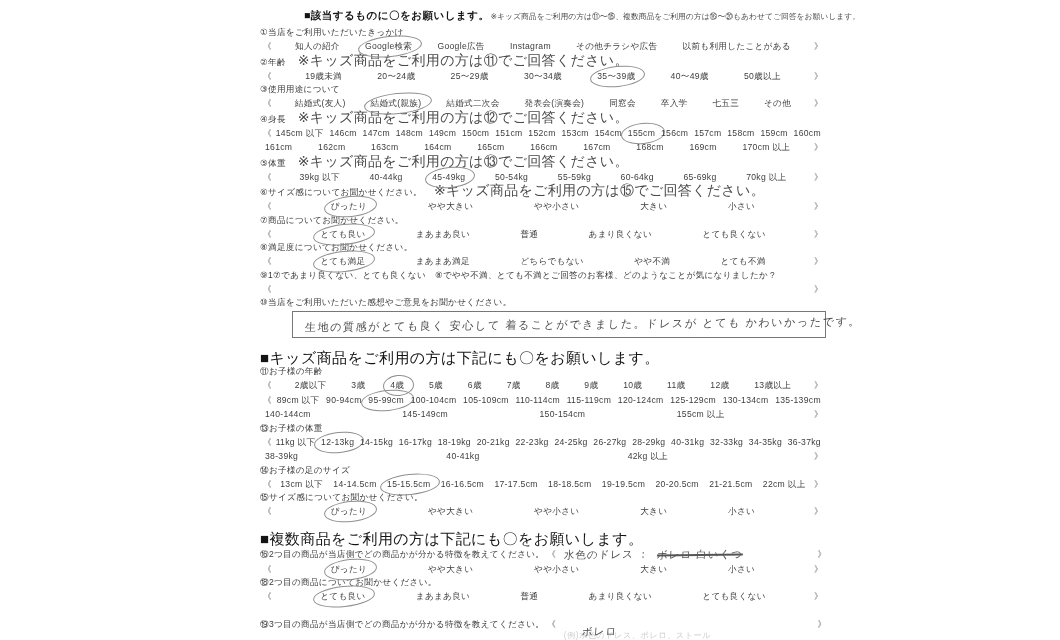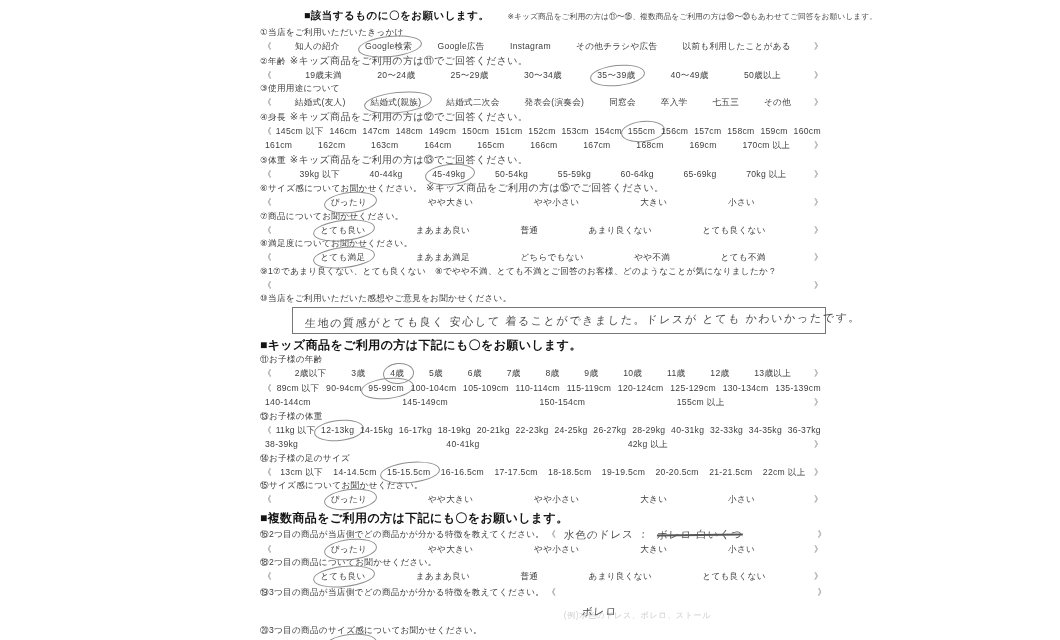--- a/index.html
+++ b/index.html
@@ -1,37 +1,37 @@
 <!DOCTYPE html>
 <html><head>
 <meta charset="utf-8">
 <style>
   *{box-sizing:border-box;margin:0;padding:0;}
   html,body{width:1060px;height:640px;background:#ffffff;overflow:hidden;
     font-family:"Liberation Sans","DejaVu Sans",sans-serif;color:#3d3d3d;}
   .page{position:absolute;left:260px;top:6px;width:566px;}
   .hdr{line-height:15px;margin-bottom:2px;white-space:nowrap;}
   .hdr .t{font-weight:bold;font-size:10.5px;color:#141414;letter-spacing:0.5px;padding-left:44px;}
-  .hdr .n{font-size:7.8px;margin-left:18px;color:#4a4a4a;}
+  .hdr .n{font-size:7.8px;margin-left:1px;color:#4a4a4a;}
   .sec{margin:0;}
   .qlabel{font-size:8.6px;line-height:13px;letter-spacing:0.3px;white-space:nowrap;color:#3a3a3a;}
-  .note{font-size:10px;margin-left:4px;color:#4a4a4a;}
+  .note{font-size:14px;margin-left:12px;color:#4a4a4a;}
   .opts{display:flex;justify-content:space-between;align-items:center;flex-wrap:wrap;
     font-size:8.6px;line-height:14.5px;padding:0 3px;letter-spacing:0.3px;}
   .opt{position:relative;white-space:nowrap;padding:0 2px;}
   .opt.circ::after{content:"";position:absolute;left:-5px;top:-3px;right:-8px;bottom:-3px;
     border:1.2px solid #8f8f8f;border-radius:50%;transform:rotate(-6deg);pointer-events:none;}
   .brk{color:#5a5a5a;}
-  .divider{font-weight:bold;font-size:12px;color:#141414;line-height:15px;margin-top:4px;letter-spacing:0.4px;}
+  .divider{font-weight:normal;font-size:15px;color:#141414;line-height:15px;margin-top:12px;letter-spacing:0.4px;}
   .cbox{border:1.1px solid #777;margin:2px 0 3px 32px;height:27px;display:flex;align-items:center;padding:0 12px;}
   .hand{font-size:11px;color:#4c4c4c;letter-spacing:1.6px;white-space:nowrap;
     transform:rotate(-0.6deg) skewX(-4deg);}
   .hand.sm{font-size:10.5px;letter-spacing:1px;}
   .struck{text-decoration:line-through;text-decoration-thickness:1.5px;margin-left:8px;color:#555;}
-  .inline-row{display:flex;font-size:8.6px;line-height:16px;white-space:nowrap;}
+  .inline-row{display:flex;align-items:center;font-size:8.6px;line-height:16px;white-space:nowrap;}
   .inline-row .qlabel{line-height:16px;}
   .inline-row .brk.close{margin-left:auto;}
   .inline-row .brk.open{margin-left:3px;margin-right:8px;}
   .faint{color:#cfcfcf;font-size:8.2px;letter-spacing:0.5px;}
   .relwrap{position:relative;display:inline-block;margin-top:23px;}
   .relwrap .hand{position:absolute;left:18px;top:-4px;}
 </style>
 </head>
 <body>
 

